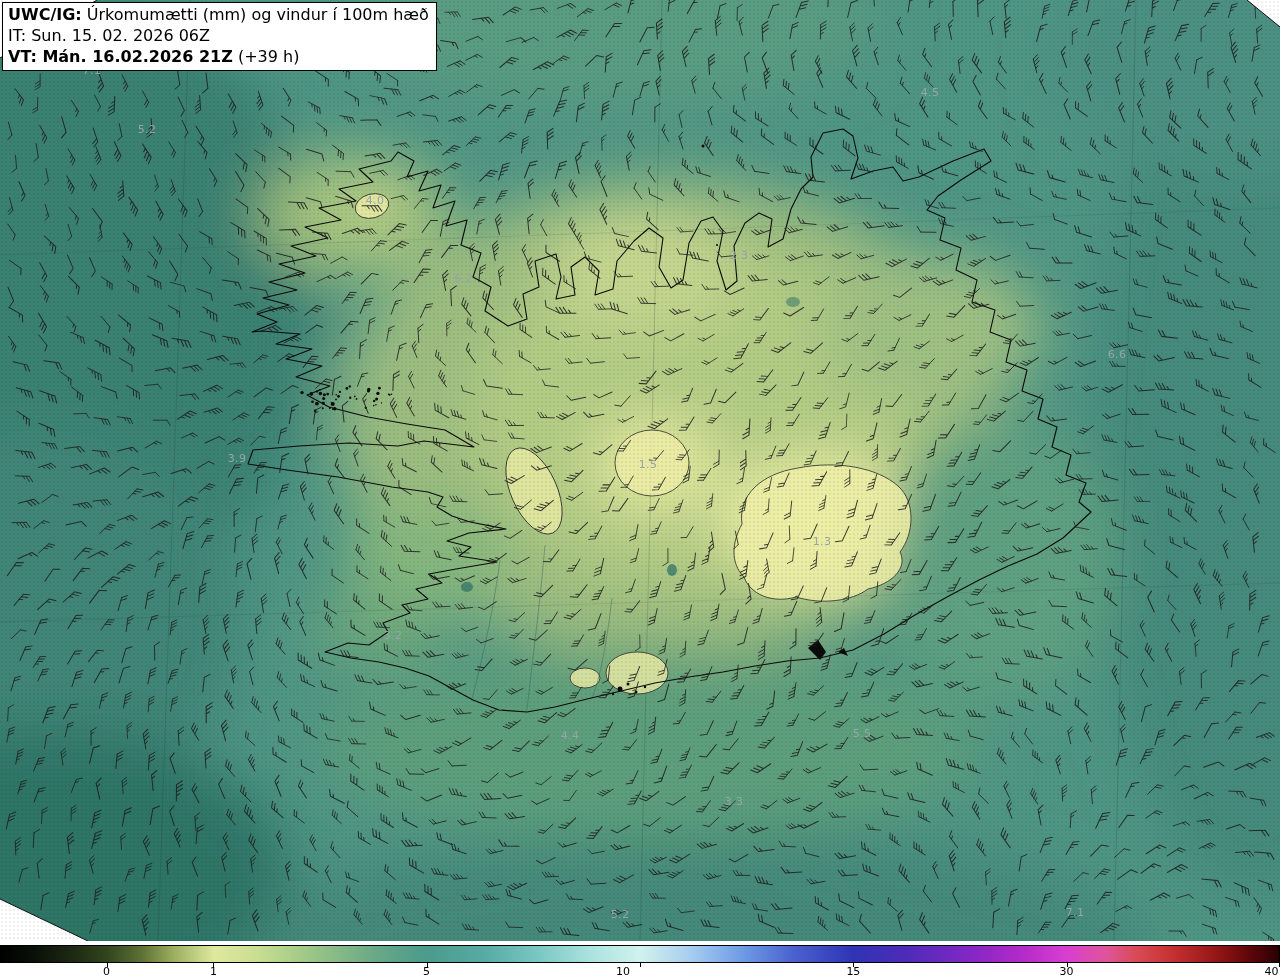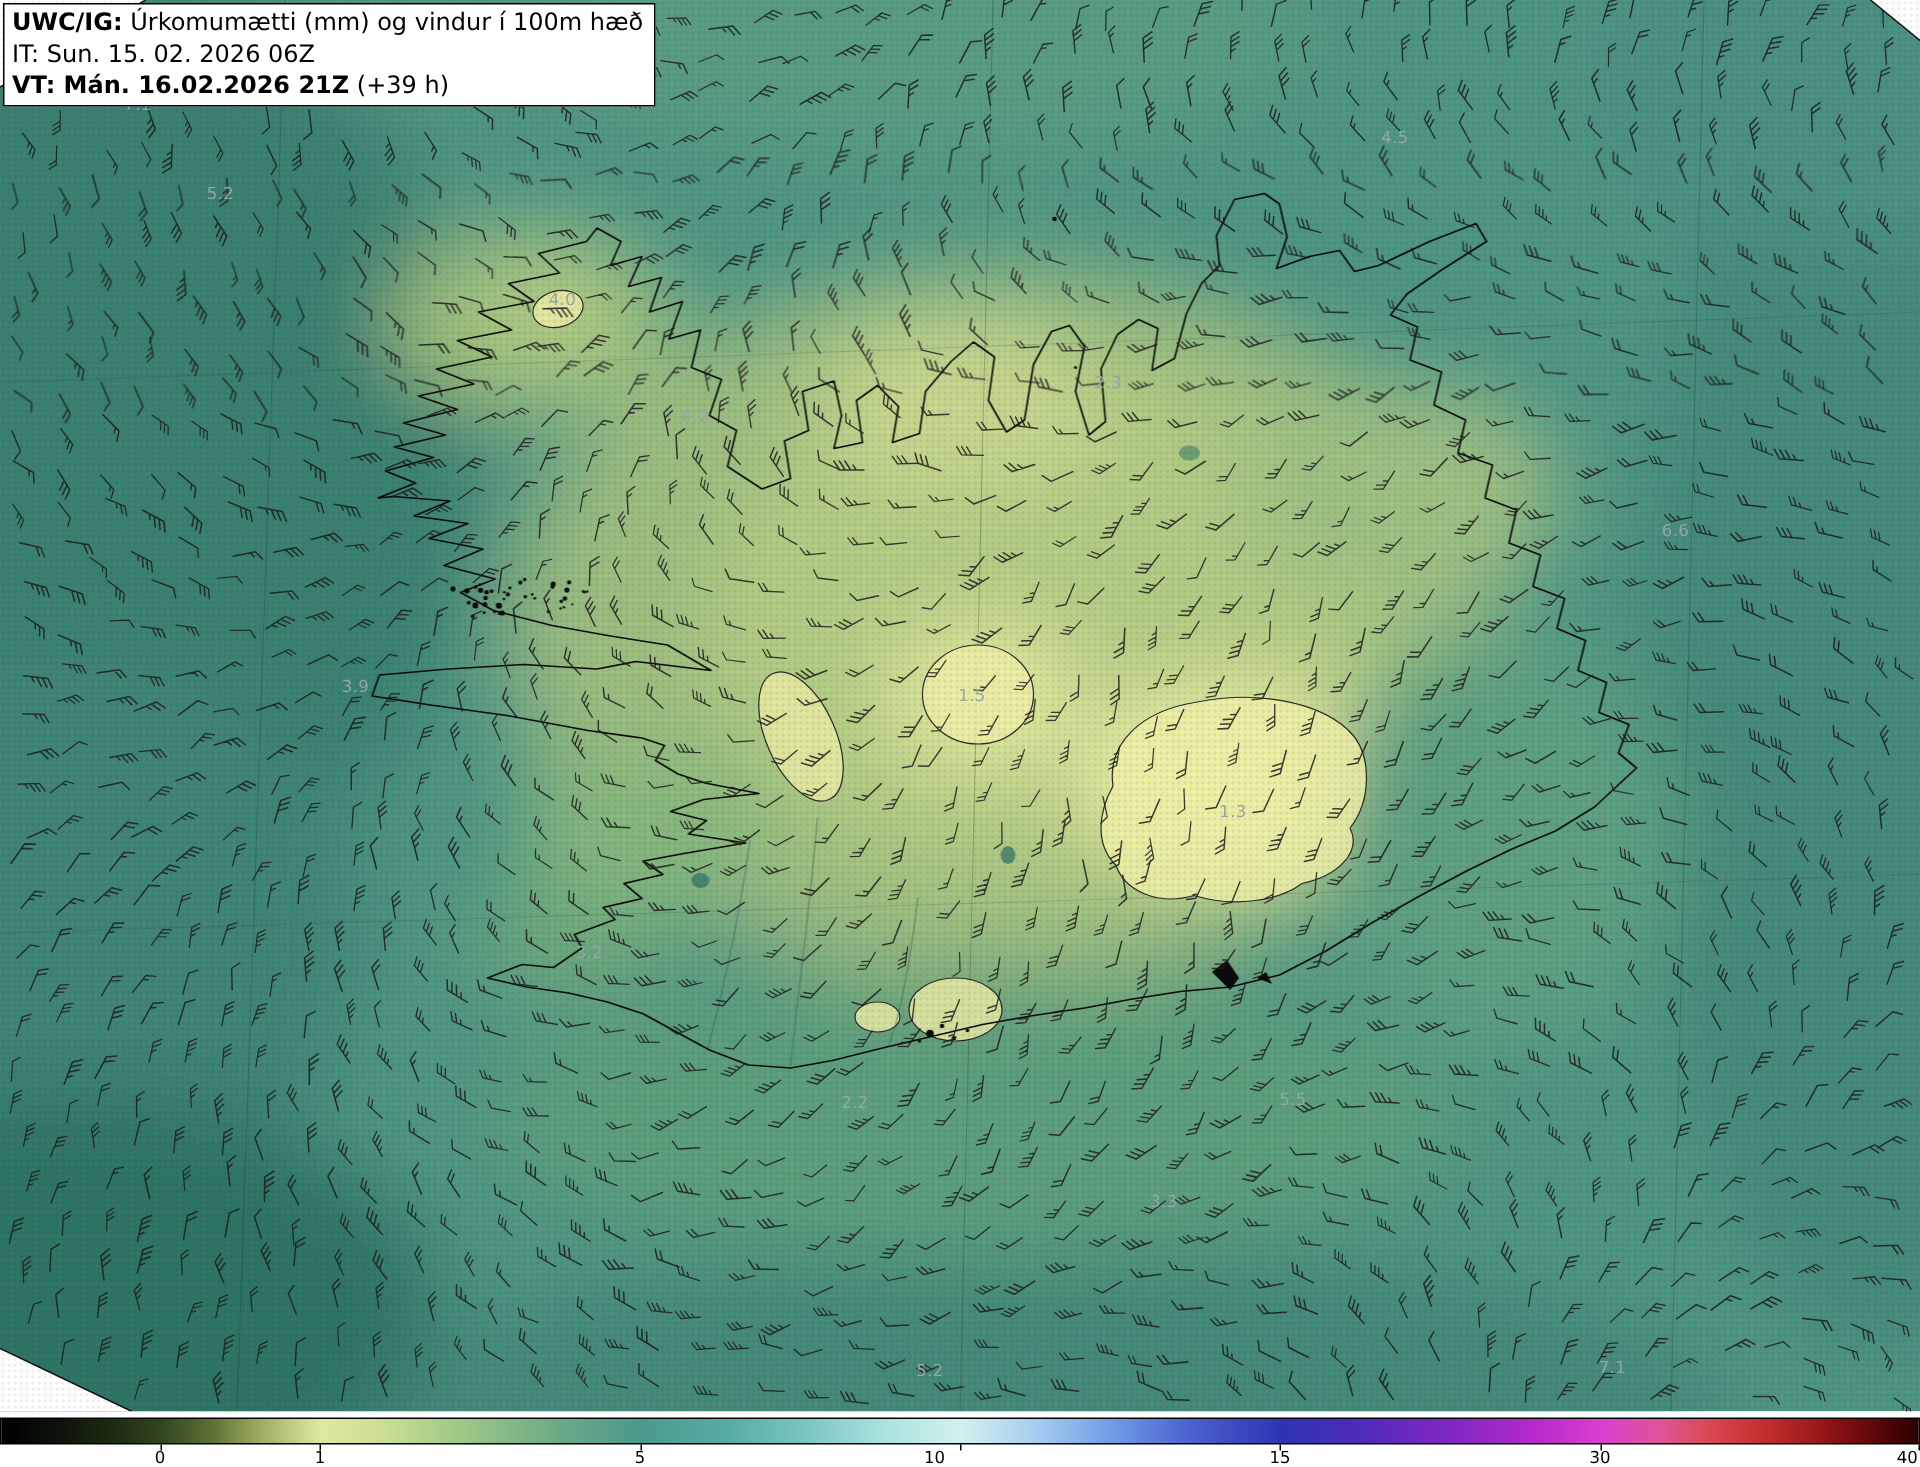--- a/index.html
+++ b/index.html
@@ -1772,23 +1772,23 @@
         <div class="map-label" style="left: 147px; top: 129px; color: rgb(149, 165, 168);">5.2</div>
         <div class="map-label" style="left: 375px; top: 200px; color: rgb(149, 165, 168);">4.0</div>
         <div class="map-label" style="left: 930px; top: 92px; color: rgb(149, 165, 168);">4.5</div>
         <div class="map-label" style="left: 739px; top: 255px; color: rgb(149, 165, 168);">2.3</div>
         <div class="map-label" style="left: 451px; top: 278px; color: rgb(149, 165, 168); padding-left: 25px;">6.2</div>
         <div class="map-label" style="left: 1117px; top: 354px; color: rgb(149, 165, 168);">6.6</div>
         <div class="map-label" style="left: 237px; top: 458px; color: rgb(149, 165, 168);">3.9</div>
         <div class="map-label" style="left: 648px; top: 464px; color: rgb(149, 165, 168);">1.5</div>
         <div class="map-label" style="left: 822px; top: 541px; color: rgb(149, 165, 168);">1.3</div>
         <div class="map-label" style="left: 393px; top: 635px; color: rgb(149, 165, 168);">3.2</div>
-        <div class="map-label" style="left: 570px; top: 735px; color: rgb(149, 165, 168);">2.2</div>
+        <div class="map-label" style="left: 570px; top: 735px; color: rgb(149, 165, 168);">4.4</div>
         <div class="map-label" style="left: 862px; top: 733px; color: rgb(149, 165, 168);">5.5</div>
-        <div class="map-label" style="left: 776px; top: 801px; color: rgb(149, 165, 168);">3.3</div>
+        <div class="map-label" style="left: 734px; top: 801px; color: rgb(149, 165, 168);">3.3</div>
         <div class="map-label" style="left: 620px; top: 914px; color: rgb(149, 165, 168);">5.2</div>
         <div class="map-label" style="left: 1075px; top: 912px; color: rgb(149, 165, 168);">7.1</div>
       </div>
 
     <div class="title-box">
       <div class="t-line"><b>UWC/IG:</b><span> Úrkomumætti (mm) og vindur í 100m hæð</span></div>
       <div class="t-line">IT: Sun. 15. 02. 2026 06Z</div>
       <div class="t-line"><b>VT: Mán. 16.02.2026 21Z</b><span> (+39 h)</span></div>
     </div>
   </div>

